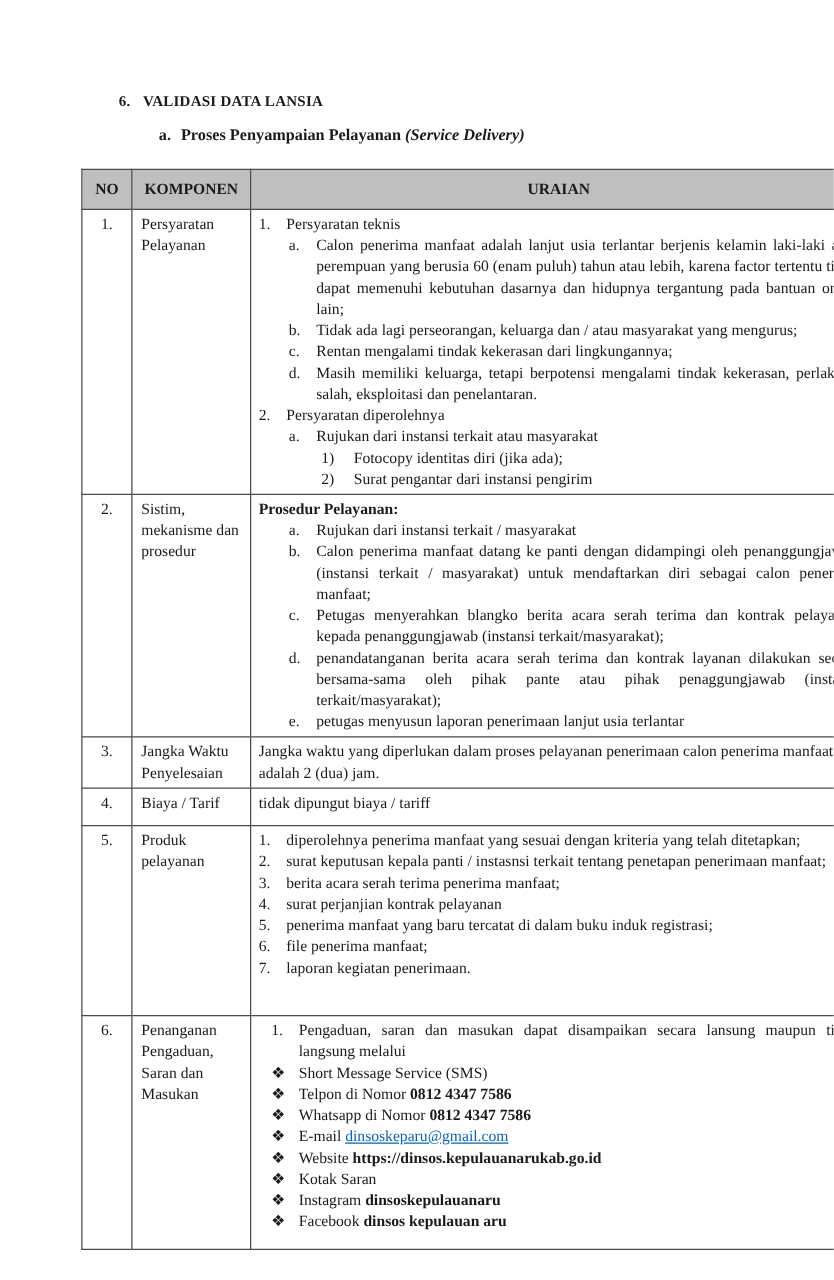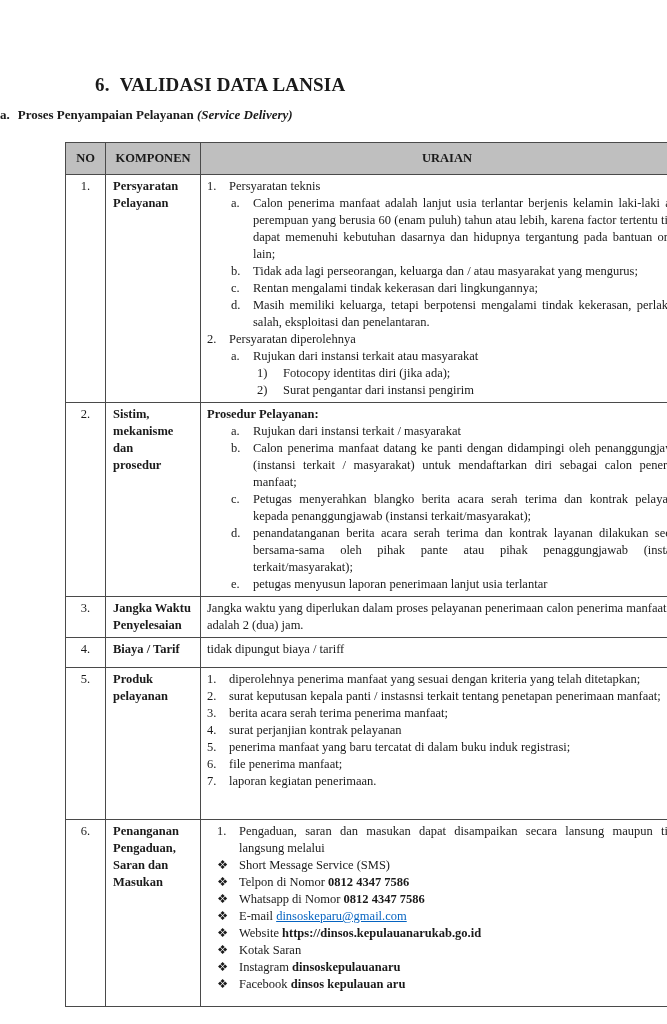--- a/index.html
+++ b/index.html
@@ -17,26 +17,27 @@
     position: relative;
     overflow: hidden;
   }
   .doc {
     width: 667px;
     height: 1024px;
     padding-top: 74px;
   }
   .heading {
     margin-left: 95px;
-    font-size: 19px;
+    font-size: 12px;
     font-weight: bold;
     letter-spacing: 0.2px;
   }
   .heading .hnum { display: inline-block; margin-right: 10px; }
   .subheading {
+    margin-left: 127px;
     margin-top: 11px;
     font-size: 13px;
     font-weight: bold;
   }
   .subheading .snum { display: inline-block; margin-right: 8px; }
   .subheading .sitalic { font-style: italic; }
   table.service-table {
     margin: 19px 0 0 65px;
     width: 570px;
     border-collapse: collapse;
@@ -60,21 +61,20 @@
   .col-no    { width: 40px; }
   .col-komponen { width: 95px; }
   .col-uraian   { width: 493px; }
   td.col-no {
     text-align: center;
     padding-top: 3px;
   }
   td.col-komponen {
     padding: 3px 4px 3px 7px;
     white-space: pre-line;
-    font-weight: bold;
   }
   td.col-uraian {
     padding: 3px 7px 3px 6px;
   }
   .item { display: flex; }
   .item .marker {
     flex: 0 0 22px;
   }
   .item .marker.wide { flex-basis: 26px; }
   .item .txt { flex: 1; }

